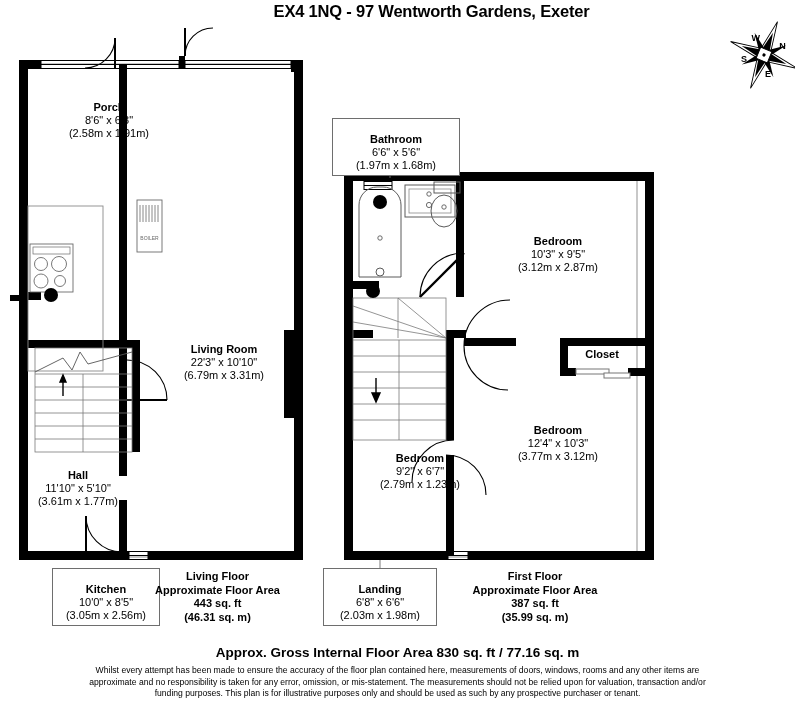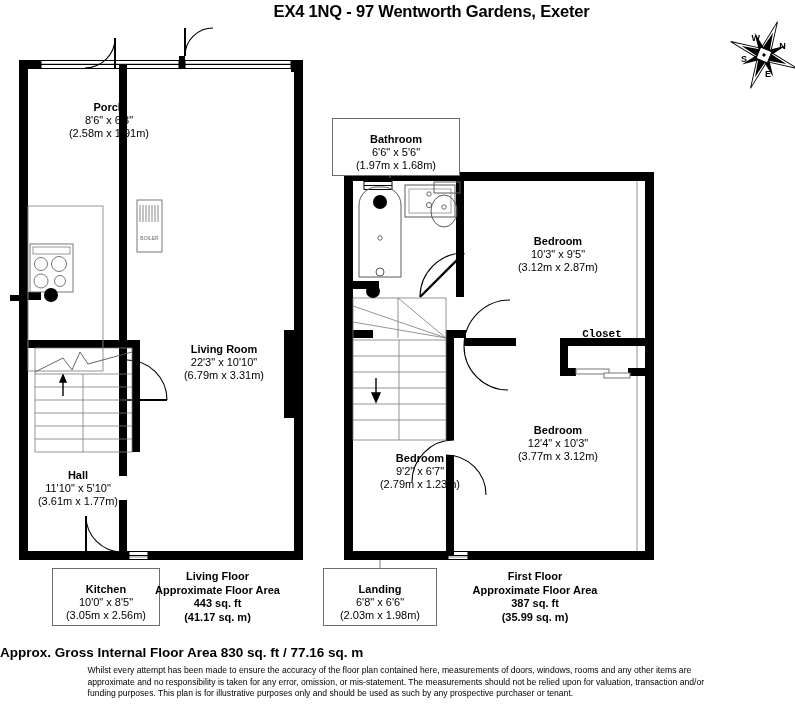--- a/index.html
+++ b/index.html
@@ -5,21 +5,21 @@
   html,body{margin:0;padding:0;background:#ffffff;}
   body{width:795px;height:712px;font-family:"Liberation Sans",sans-serif;color:#000;position:relative;overflow:hidden;}
   #title{position:absolute;top:2px;left:0;width:795px;text-align:center;font-size:16.5px;font-weight:bold;letter-spacing:-0.2px;margin-left:34px;}
   #plan{position:absolute;top:0;left:0;}
   .lbl{position:absolute;text-align:center;line-height:13px;font-size:11px;}
   .lbl .nm{font-weight:bold;display:block;}
   .lbl .imp{display:block;}
   .lbl .met{display:block;}
   .boxed{border:1px solid #6e6e6e;background:#fff;padding:14px 5px 3px 5px;}
   .areablk{position:absolute;text-align:center;font-size:11px;font-weight:bold;line-height:13.5px;}
-  #footer{position:absolute;left:0;width:795px;text-align:left;}
+  #footer{position:absolute;left:0;width:795px;text-align:center;}
   #gross{font-size:13.5px;font-weight:bold;}
   #disc{font-size:8.6px;line-height:11.5px;width:620px;margin:5px auto 0 auto;}
 </style>
 </head>
 <body>
 
 <div id="title">EX4 1NQ - 97 Wentworth Gardens, Exeter</div>
 
 <svg id="plan" width="795" height="712" viewBox="0 0 795 712">
   <g>
@@ -305,21 +305,21 @@
 <div class="lbl boxed" style="left:12px;top:568px;width:96px;margin-left:40px;">
   <span class="nm">Kitchen</span>
   <span class="imp">10'0" x 8'5"</span>
   <span class="met">(3.05m x 2.56m)</span>
 </div>
 
 <div class="areablk" style="left:125px;top:570px;width:185px;">
   <span>Living Floor</span><br>
   <span>Approximate Floor Area</span><br>
   <span>443 sq. ft</span><br>
-  <span>(41.17 sq. m)</span>
+  <span>(46.31 sq. m)</span>
 </div>
 
 <div class="lbl boxed" style="left:332px;top:118px;width:116px;">
   <span class="nm">Bathroom</span>
   <span class="imp">6'6" x 5'6"</span>
   <span class="met">(1.97m x 1.68m)</span>
 </div>
 
 <div class="lbl" style="left:490px;top:235px;width:136px;">
   <span class="nm">Bedroom</span>
@@ -338,21 +338,21 @@
   <span class="imp">9'2" x 6'7"</span>
   <span class="met">(2.79m x 1.23m)</span>
 </div>
 
 <div class="lbl boxed" style="left:323px;top:568px;width:102px;">
   <span class="nm">Landing</span>
   <span class="imp">6'8" x 6'6"</span>
   <span class="met">(2.03m x 1.98m)</span>
 </div>
 
-<div class="lbl" style="left:568px;top:328px;width:68px;font-family:Liberation Mono, monospace;">
+<div class="lbl" style="left:568px;top:348px;width:68px;">
   <span class="nm">Closet</span>
 </div>
 
 <div class="areablk" style="left:440px;top:570px;width:190px;">
   <span>First Floor</span><br>
   <span>Approximate Floor Area</span><br>
   <span>387 sq. ft</span><br>
   <span>(35.99 sq. m)</span>
 </div>
 

